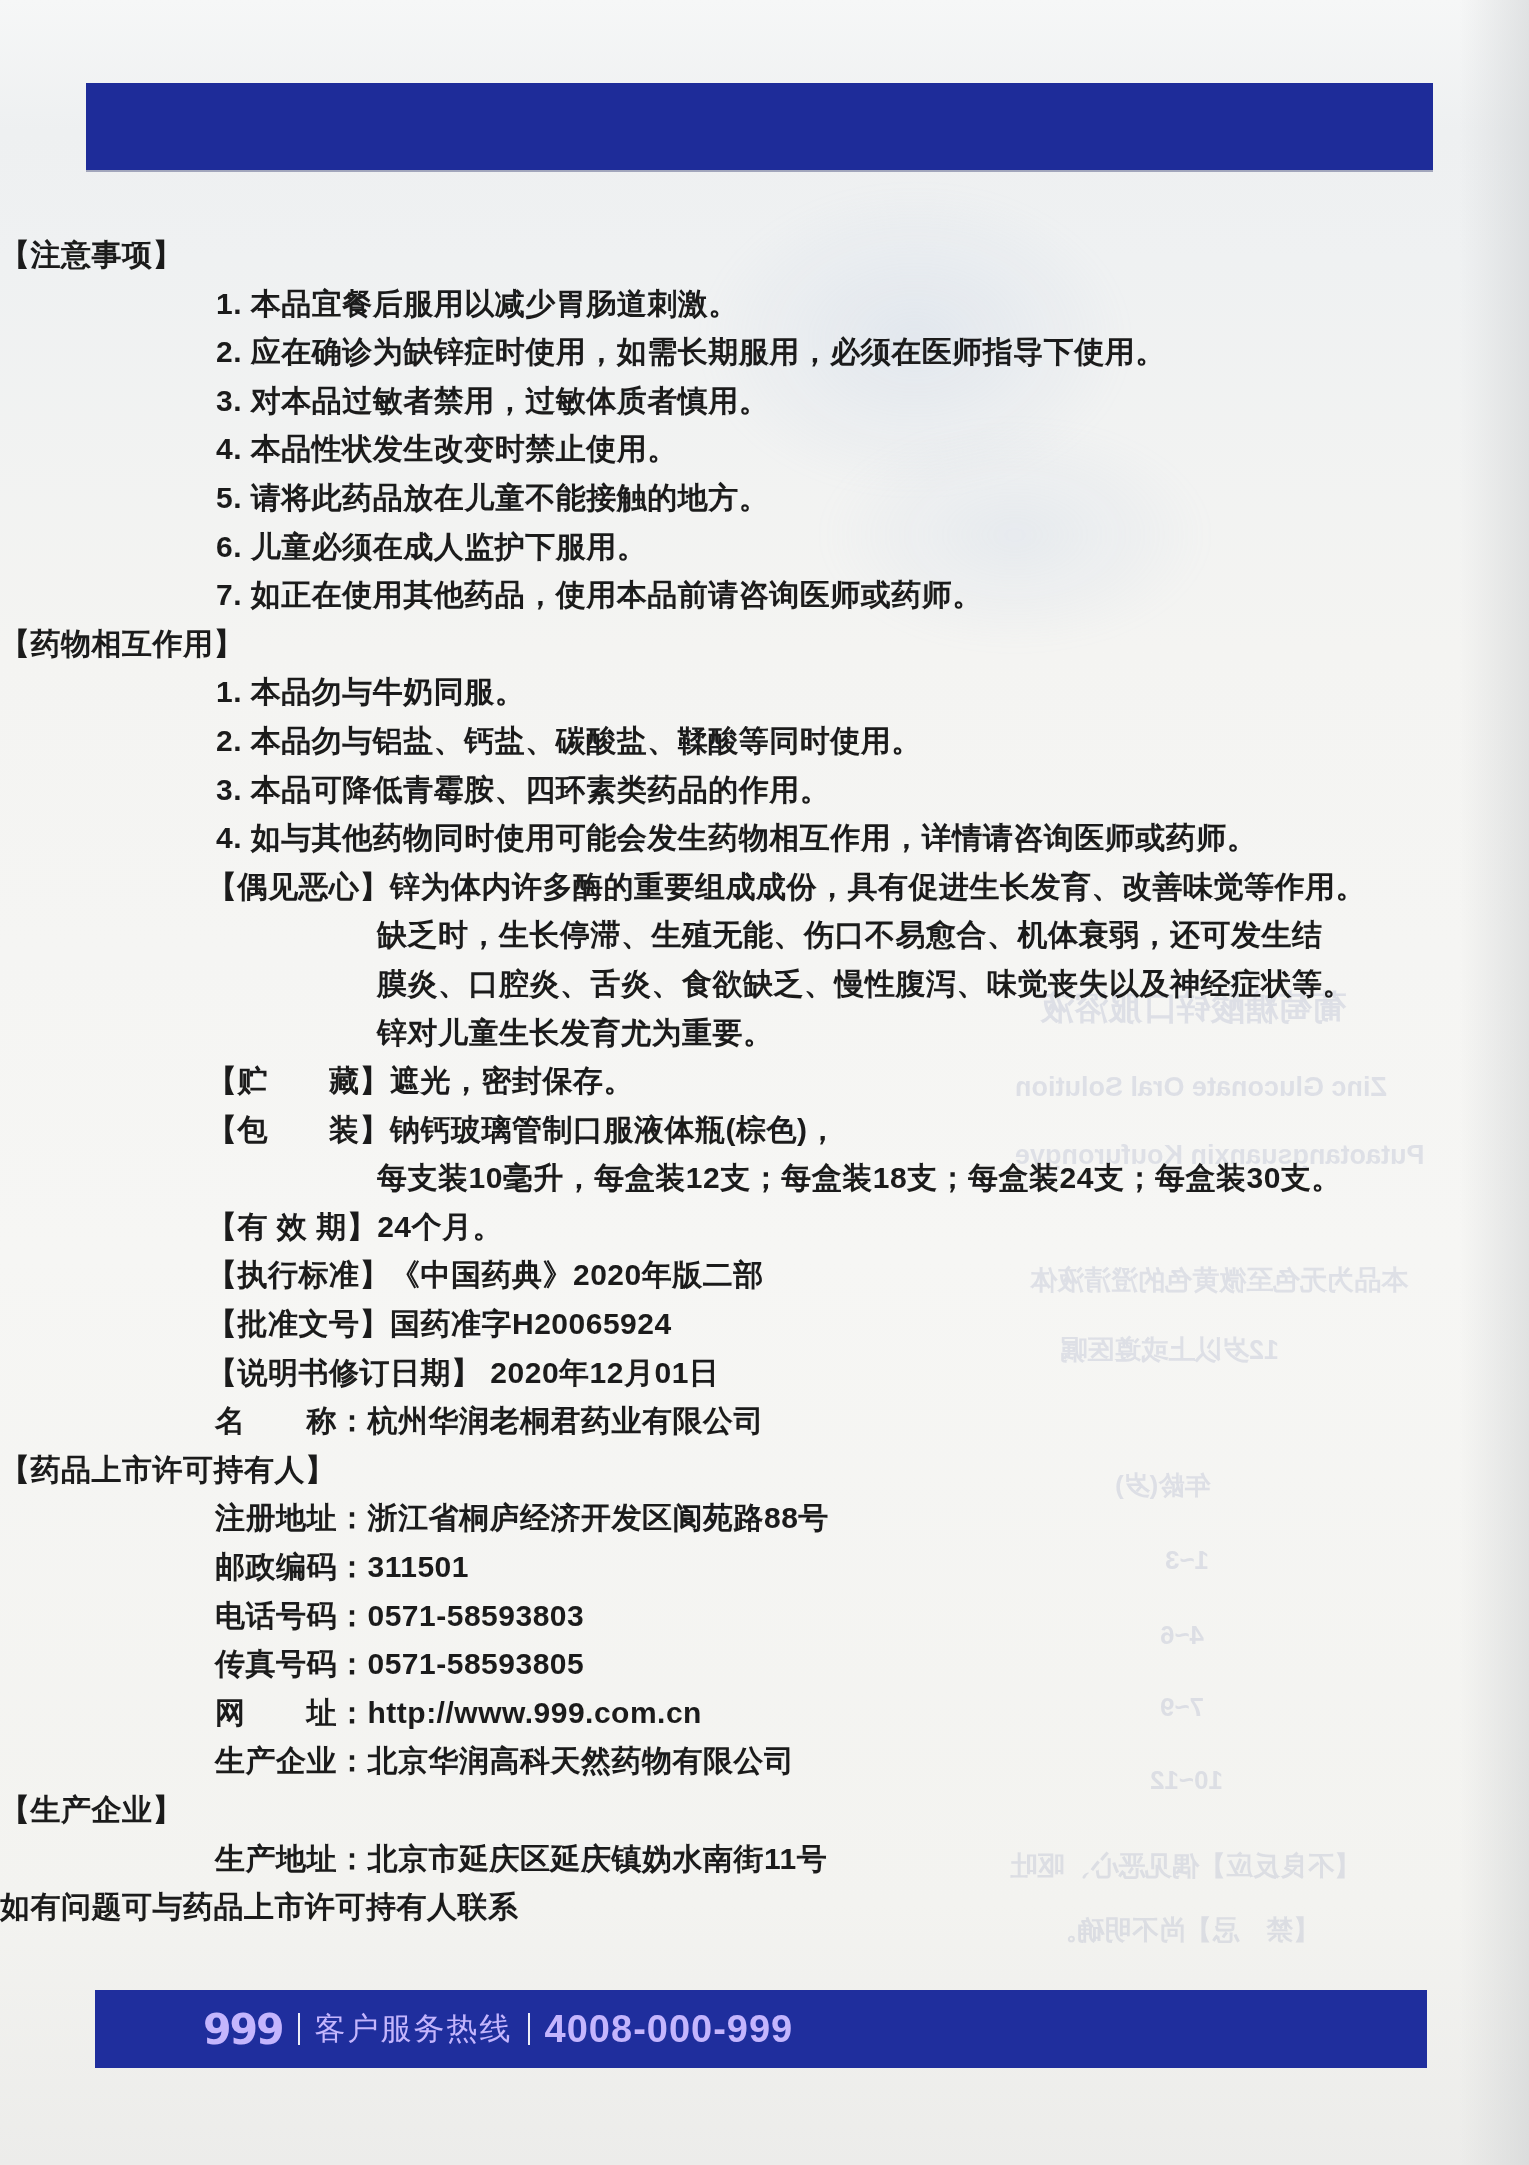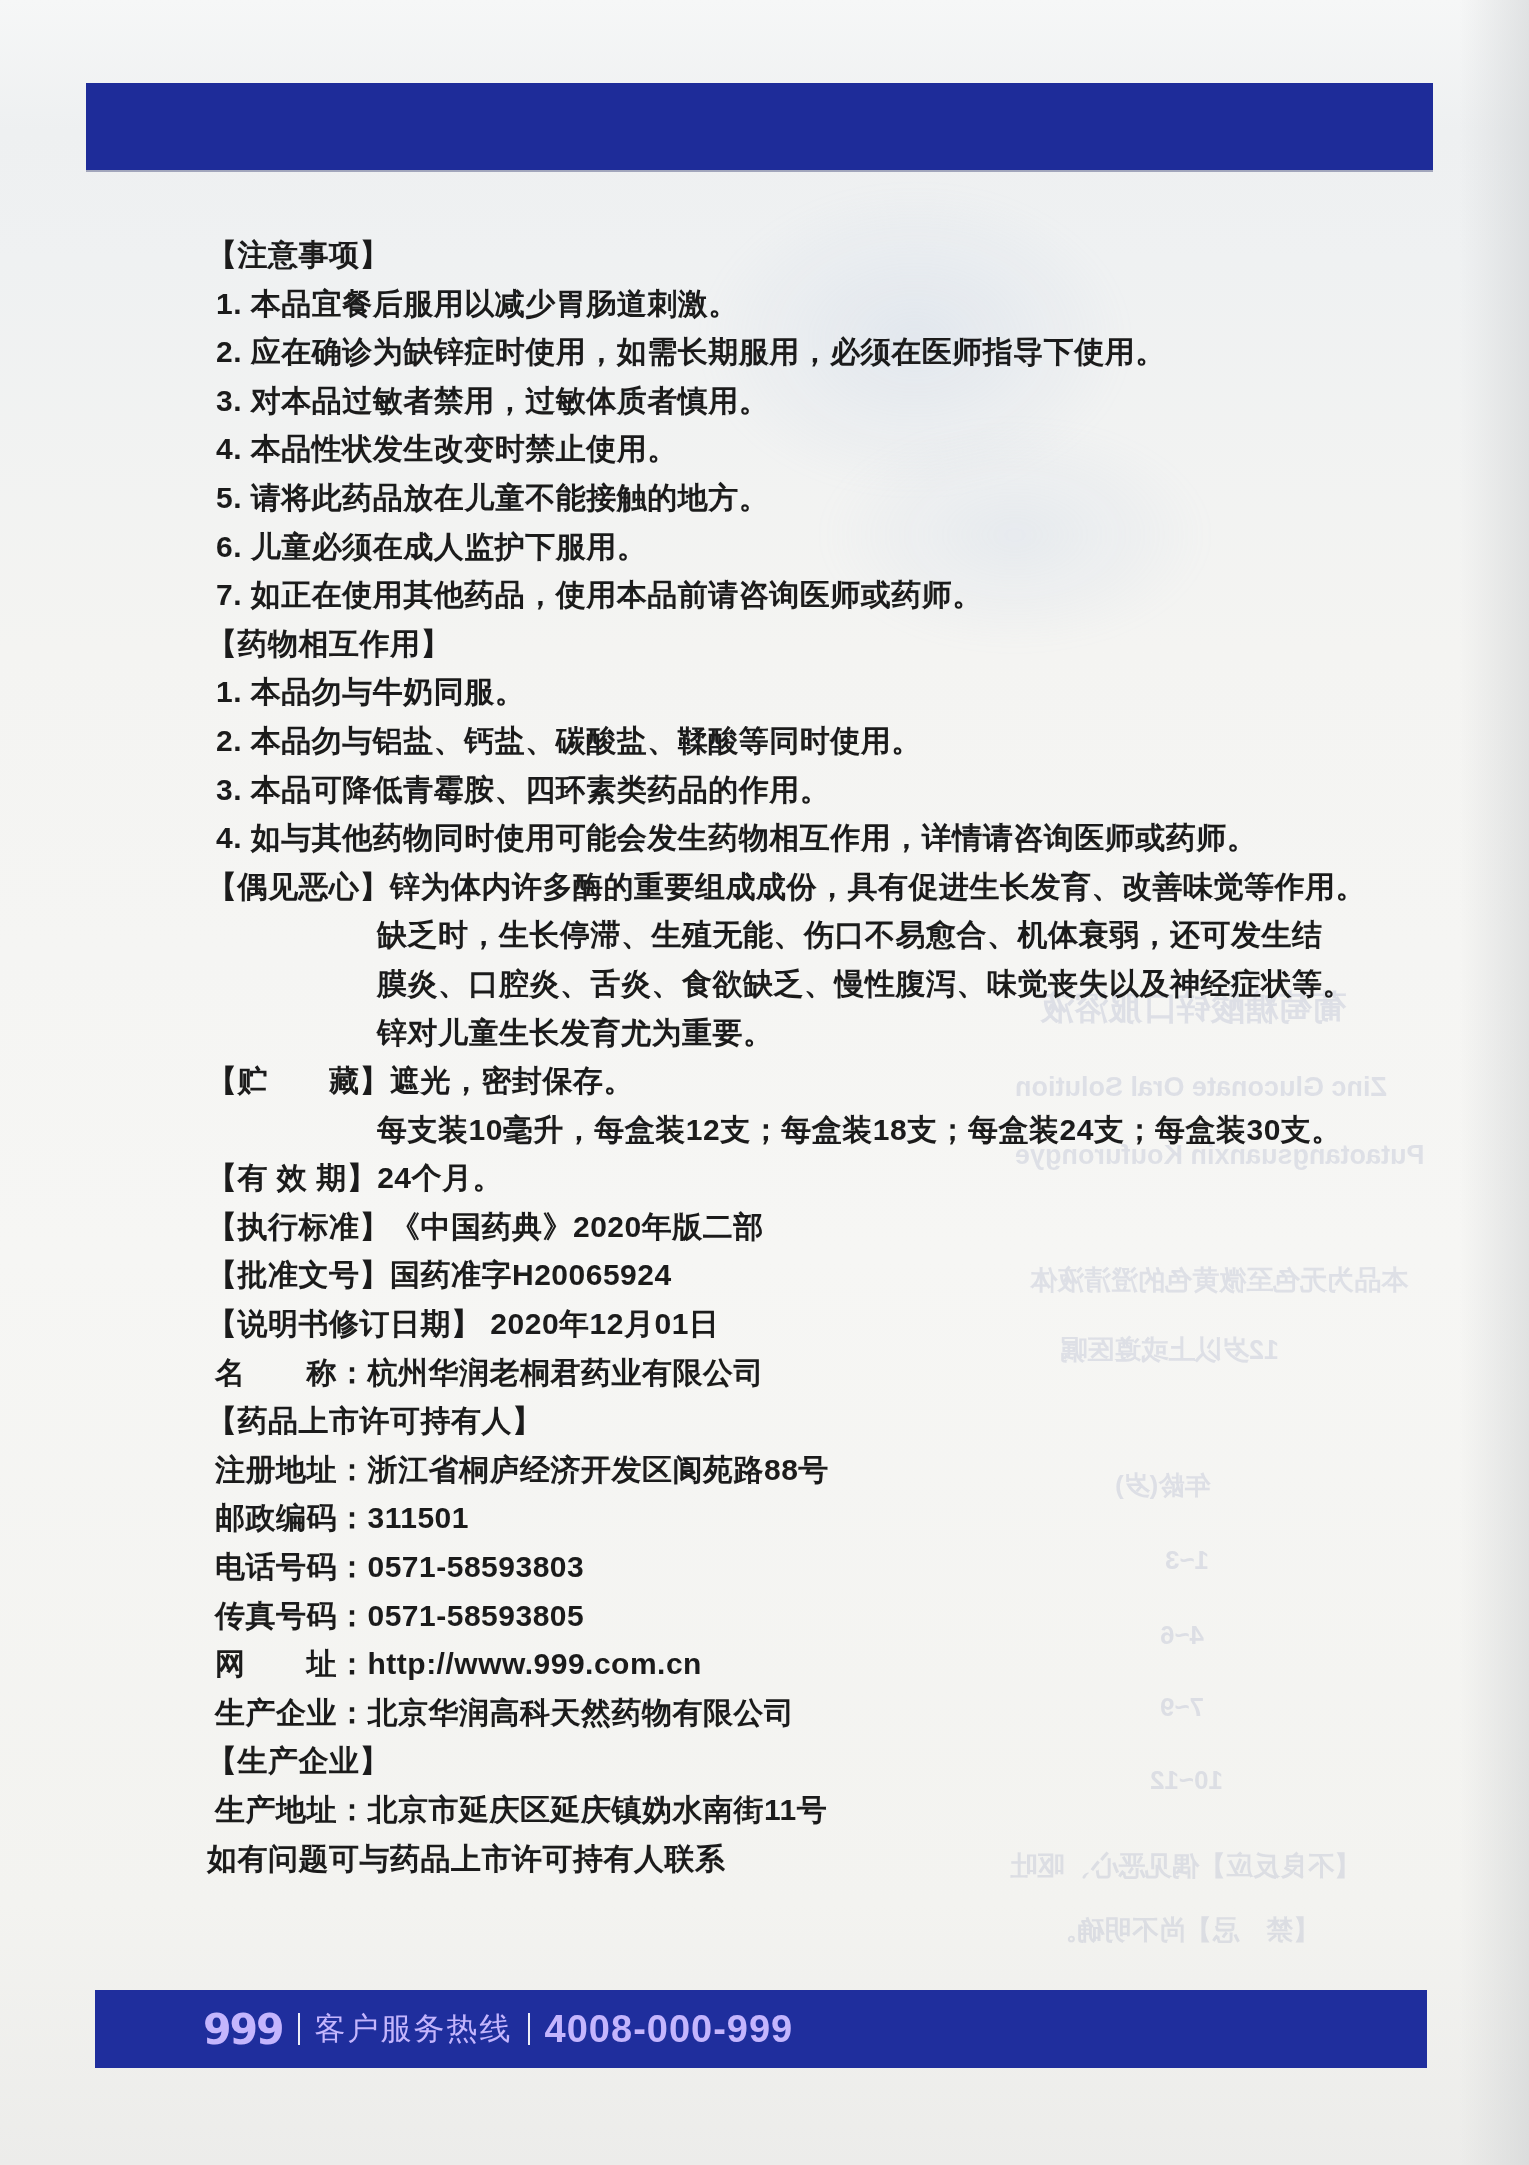--- a/index.html
+++ b/index.html
@@ -42,21 +42,21 @@
   }
   .vsep{width:2px;height:32px;background:#ffffff;opacity:.92;margin:0 15px;}
   .hotlabel{font-size:31px;font-weight:500;letter-spacing:2px;}
   .hotnum{font-size:38px;font-weight:600;letter-spacing:1px;}
   .content{position:absolute;left:0;top:231px;width:1529px;}
   .ln{
     height:48.6px;line-height:48.6px;font-size:30px;
     white-space:nowrap;font-weight:600;
     letter-spacing:.5px;
   }
-  .ln.h{padding-left:207px;font-weight:700;}
+  .ln.h{font-weight:700;}
   .ln.b{padding-left:207px;}
   .ln.li{padding-left:216px;}
   .ln.lv{padding-left:215px;}
   .ln.ind{padding-left:377px;}
   #ghosts{position:absolute;left:0;top:0;width:100%;height:100%;}
   .ghost{
     position:absolute;
     transform:scaleX(-1);
     color:rgba(100,115,162,0.16);
     font-weight:600;
@@ -105,20 +105,21 @@
     <div class="ln h">【药物相互作用】</div>
     <div class="ln li">1. 本品勿与牛奶同服。</div>
     <div class="ln li">2. 本品勿与铝盐、钙盐、碳酸盐、鞣酸等同时使用。</div>
     <div class="ln li">3. 本品可降低青霉胺、四环素类药品的作用。</div>
     <div class="ln li">4. 如与其他药物同时使用可能会发生药物相互作用，详情请咨询医师或药师。</div>
     <div class="ln b">【偶见恶心】锌为体内许多酶的重要组成成份，具有促进生长发育、改善味觉等作用。</div>
     <div class="ln ind">缺乏时，生长停滞、生殖无能、伤口不易愈合、机体衰弱，还可发生结</div>
     <div class="ln ind">膜炎、口腔炎、舌炎、食欲缺乏、慢性腹泻、味觉丧失以及神经症状等。</div>
     <div class="ln ind">锌对儿童生长发育尤为重要。</div>
     <div class="ln b">【贮　　藏】遮光，密封保存。</div>
+    <div class="ln b">【包　　装】钠钙玻璃管制口服液体瓶(棕色)，</div>
     <div class="ln ind">每支装10毫升，每盒装12支；每盒装18支；每盒装24支；每盒装30支。</div>
     <div class="ln b">【有 效 期】24个月。</div>
     <div class="ln b">【执行标准】《中国药典》2020年版二部</div>
     <div class="ln b">【批准文号】国药准字H20065924</div>
     <div class="ln b">【说明书修订日期】 2020年12月01日</div>
     <div class="ln lv">名　　称：杭州华润老桐君药业有限公司</div>
     <div class="ln h">【药品上市许可持有人】</div>
     <div class="ln lv">注册地址：浙江省桐庐经济开发区阆苑路88号</div>
     <div class="ln lv">邮政编码：311501</div>
     <div class="ln lv">电话号码：0571-58593803</div>

